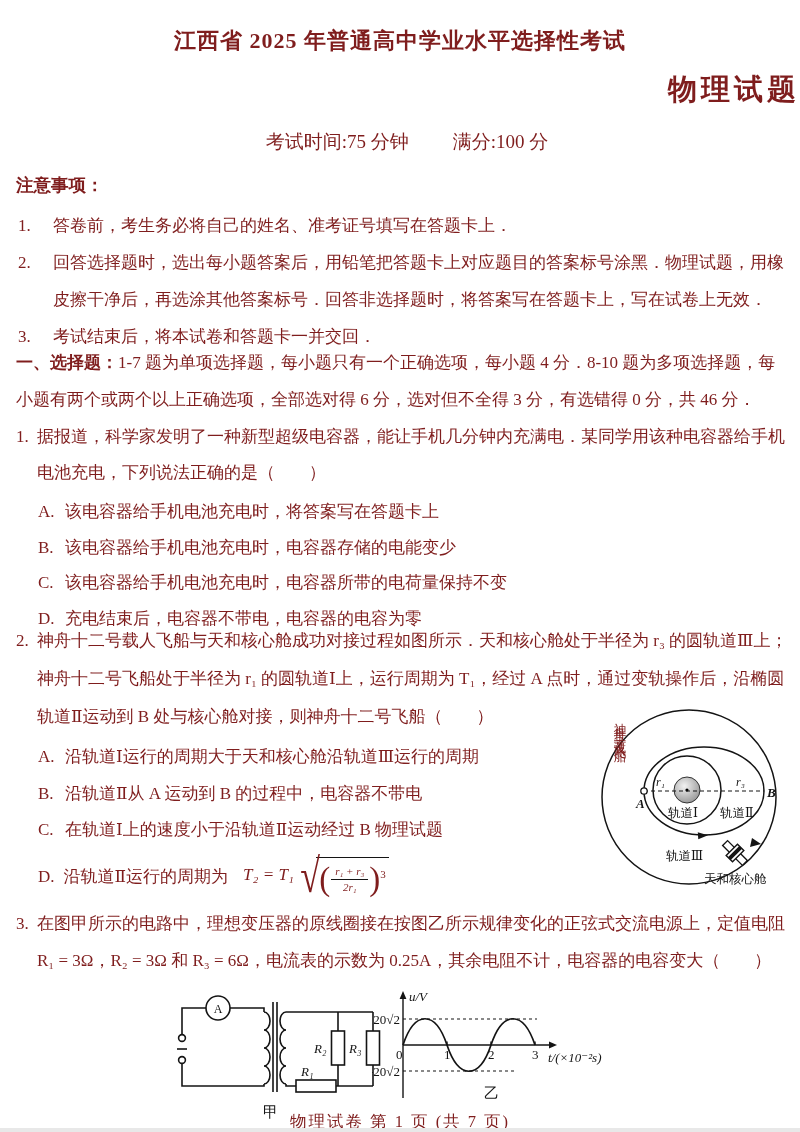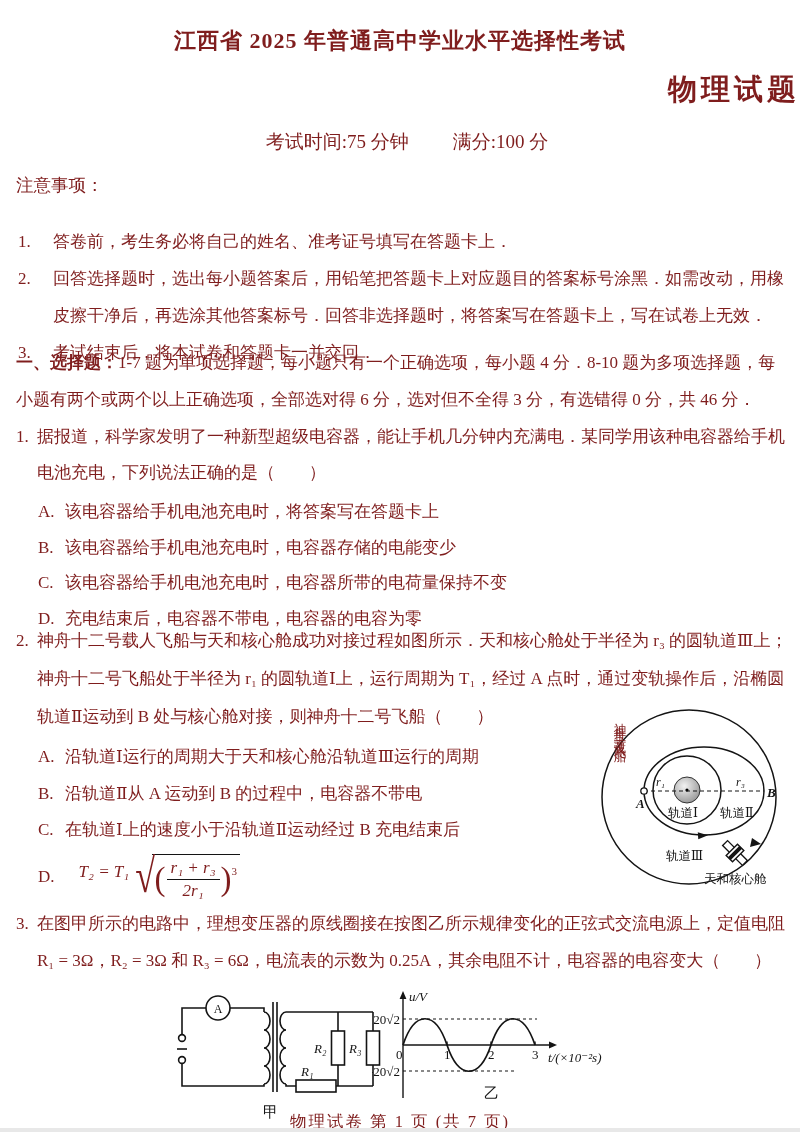--- a/index.html
+++ b/index.html
@@ -8,21 +8,21 @@
           color:#7f1d1d; overflow:hidden;padding-left:28px; }
 
   .title    { position:absolute; top:26px;  left:0; width:800px; text-align:center;
               font-size:22px; font-weight:700; letter-spacing:1px; }
   .subtitle { position:absolute; top:70px;  left:0; width:800px; text-align:right;
               font-size:29px; font-weight:700; letter-spacing:4px; }
   .info     { position:absolute; top:129px; left:0; width:800px; display:flex;
               justify-content:center; gap:44px; font-size:19px; font-weight:400;margin-left:7px; }
 
   .notices  { position:absolute; top:173px; left:16px; width:774px; font-size:17px; }
-  .notices .heading { font-weight:400; font-size:17.5px; margin-bottom:26px; }
+  .notices .heading { font-weight:700; font-size:17.5px; margin-bottom:10px; }
   .nitem    { position:relative; padding-left:37px; line-height:37px; }
   .nitem .num { position:absolute; left:2px; }
 
   .section  { position:absolute; top:344px; left:16px; width:776px;
               font-size:17px; line-height:37px; }
   .section .lead { font-weight:700; }
 
   .question { position:absolute; left:16px; font-size:17px; }
   .q1 { top:419px; width:774px; }
   .q2 { top:622px; width:774px; }
@@ -43,21 +43,21 @@
   
   .math { display:inline-flex; align-items:flex-start; font-style:italic; margin-left:15px; }
   .math .lhs { margin-right:3px; }
   .sqrt { display:inline-flex; align-items:center; }
   .sqrt-sym { font-style:normal; font-size:48px; font-weight:400; line-height:.85;
               transform:scaleX(.75) translateY(-1px); margin-right:-7px; }
   .radicand { border-top:1.6px solid #141414; display:inline-flex; align-items:center;
               padding:3px 3px 0 3px; }
   .bigp { font-style:normal; font-size:33px; font-weight:300; line-height:1; }
   .frac { display:inline-flex; flex-direction:column; align-items:center;
-          font-size:17px; line-height:1.15; margin:0 1px; }
+          font-size:11px; line-height:1.15; margin:0 1px; }
   .frac .fnum { border-bottom:1.2px solid #141414; padding:0 4px 1px; }
   .frac .fden { padding-top:1px; }
   .exp { font-style:normal; font-size:11px; align-self:flex-start; transform:translateY(-5px); }
 
   
   .fig-orbit { position:absolute; left:594px; top:686px; width:206px; height:210px; }
   .orbit-vlabel { position:absolute; left:17px; top:27px; writing-mode:vertical-rl;
                   text-orientation:upright; font-size:12.5px; letter-spacing:3.5px; }
   .fig-circuit { position:absolute; left:168px; top:986px; }
   .fig-graph   { position:absolute; left:372px; top:986px;text-align:right; }
@@ -81,21 +81,21 @@
   </div>
 
   <div class="notices">
     <div class="heading">注意事项：</div>
     <div class="nitem">
       <span class="num">1.</span>
       <span>答卷前，考生务必将自己的姓名、准考证号填写在答题卡上．</span>
     </div>
     <div class="nitem">
       <span class="num">2.</span>
-      <span>回答选择题时，选出每小题答案后，用铅笔把答题卡上对应题目的答案标号涂黑．如需改动，用橡皮擦干净后，再选涂其他答案标号．回答非选择题时，将答案写在答题卡上，写在试卷上无效．</span>
+      <span>回答选择题时，选出每小题答案后，用铅笔把答题卡上对应题目的答案标号涂黑．物理试题，用橡皮擦干净后，再选涂其他答案标号．回答非选择题时，将答案写在答题卡上，写在试卷上无效．</span>
     </div>
     <div class="nitem">
       <span class="num">3.</span>
       <span>考试结束后，将本试卷和答题卡一并交回．</span>
     </div>
   </div>
 
   <div class="section">
     <span class="lead">一、选择题：</span><span>1-7 题为单项选择题，每小题只有一个正确选项，每小题 4 分．8-10 题为多项选择题，每小题有两个或两个以上正确选项，全部选对得 6 分，选对但不全得 3 分，有选错得 0 分，共 46 分．</span>
   </div>
@@ -134,24 +134,25 @@
       <div class="option">
         <span class="letter">A.</span>
         <span>沿轨道Ⅰ运行的周期大于天和核心舱沿轨道Ⅲ运行的周期</span>
       </div>
       <div class="option">
         <span class="letter">B.</span>
         <span>沿轨道Ⅱ从 A 运动到 B 的过程中，电容器不带电</span>
       </div>
       <div class="option">
         <span class="letter">C.</span>
-        <span>在轨道Ⅰ上的速度小于沿轨道Ⅱ运动经过 B 充电结束后</span>
+        <span>在轨道Ⅰ上的速度小于沿轨道Ⅱ运动经过 B 物理试题</span>
       </div>
       <div class="option option-d">
         <span class="letter-inline">D.</span>
+        <span>沿轨道Ⅱ运行的周期为</span>
         <span class="math">
           <span class="lhs">T₂ = T₁</span>
           <span class="sqrt">
             <span class="sqrt-sym">√</span>
             <span class="radicand">
               <span class="bigp">(</span>
               <span class="frac">
                 <span class="fnum">r₁ + r₃</span>
                 <span class="fden">2r₁</span>
               </span>

